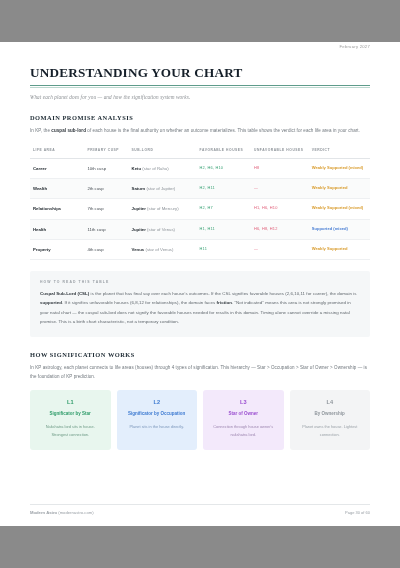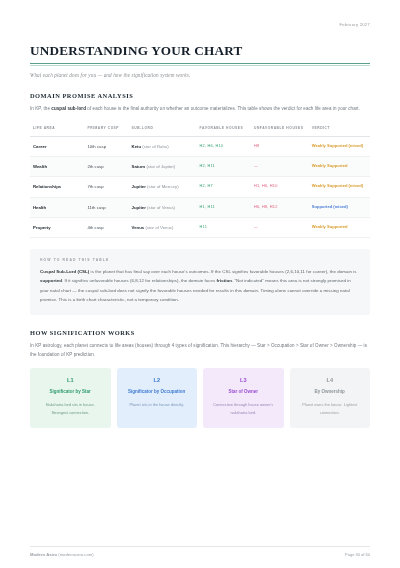--- a/index.html
+++ b/index.html
@@ -3,22 +3,22 @@
 <meta charset="utf-8">
 <style>
   * { margin:0; padding:0; box-sizing:border-box; }
   html,body{ background:#8a8a8a; }
   body{
     font-family:"Liberation Sans", sans-serif;
     width:400px; height:568px; overflow:hidden;
     display:flex; align-items:center; justify-content:center;
   }
   .page{
-    width:400px; height:568px; background:#ffffff; position:relative;
-    padding:22px 30px 0 30px;
+    width:400px; height:484px; background:#ffffff; position:relative;
+    padding:2px 30px 0 30px;
   }
 
   
   .doc-date{
     text-align:right; font-size:4.2px; color:#9a9a9a;
     letter-spacing:.25px; margin-bottom:17px;
   }
   .doc-title{
     font-family:"Liberation Serif", serif;
     font-weight:bold; font-size:13.2px; color:#16202a;

